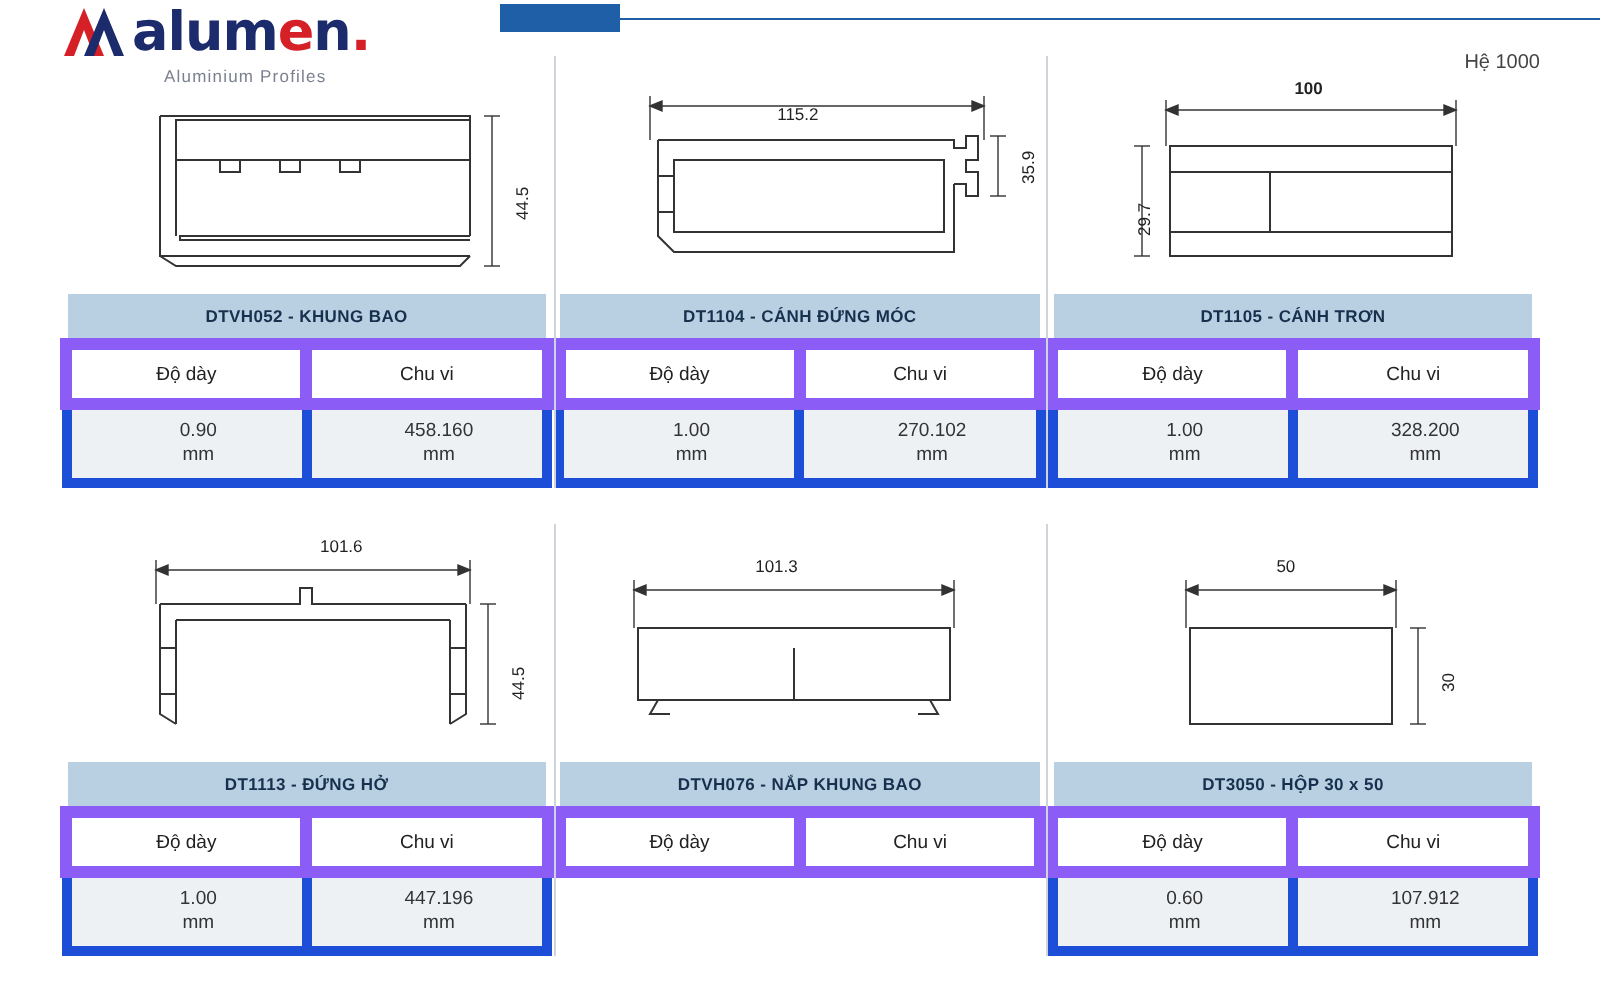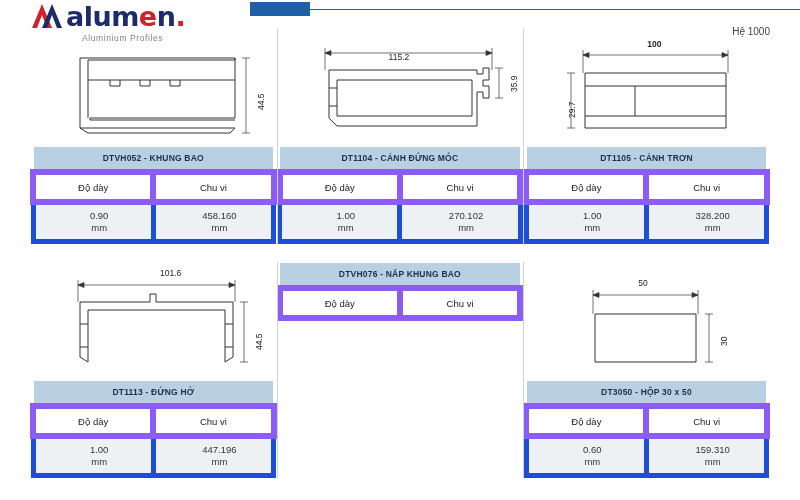--- a/index.html
+++ b/index.html
@@ -378,20 +378,38 @@
           <tr>
             <td class="val-cell"><span>1.00</span><br><span>mm</span></td>
             <td class="val-cell"><span>447.196</span><br><span>mm</span></td>
           </tr>
         </tbody>
           </table>
       </div>
 
       <div class="cell">
         <div class="divider-v" style="left:0;"></div>
+        <div class="drawing">
+          <svg width="246" height="118" viewBox="0 0 246 118">
+            <g stroke="#333" stroke-width="0.7">
+              <line x1="40" y1="28" x2="40" y2="52"></line>
+              <line x1="200" y1="28" x2="200" y2="52"></line>
+              <line x1="40" y1="33" x2="200" y2="33"></line>
+              <polygon points="40,33 46,30.5 46,35.5" fill="#333"></polygon>
+              <polygon points="200,33 194,30.5 194,35.5" fill="#333"></polygon>
+            </g>
+            <g fill="none" stroke="#333" stroke-width="1">
+              <path d="M42 52 L198 52 L198 88 L42 88 Z"></path>
+              <path d="M120 88 L120 62"></path>
+              <path d="M52 88 L48 95 L58 95"></path>
+              <path d="M188 88 L192 95 L182 95"></path>
+            </g>
+          </svg>
+          <span class="dim-label" style="left:101px; top:16px;">101.3</span>
+        </div>
         <table class="tbl">
           <tbody>
               <tr>
                 <td class="title-cell" colspan="2">DTVH076 - NẮP KHUNG BAO</td>
               </tr>
           <tr>
             <td class="head-cell">Độ dày</td>
             <td class="head-cell">Chu vi</td>
           </tr>
         </tbody>
@@ -425,21 +443,21 @@
           <tbody>
               <tr>
                 <td class="title-cell" colspan="2">DT3050 - HỘP 30 x 50</td>
               </tr>
           <tr>
             <td class="head-cell">Độ dày</td>
             <td class="head-cell">Chu vi</td>
           </tr>
           <tr>
             <td class="val-cell"><span>0.60</span><br><span>mm</span></td>
-            <td class="val-cell"><span>159.310</span><br><span>mm</span></td>
+            <td class="val-cell"><span>107.912</span><br><span>mm</span></td>
           </tr>
         </tbody>
           </table>
       </div>
     </div>
 
   </div>
 </div>
 
 </body></html>

